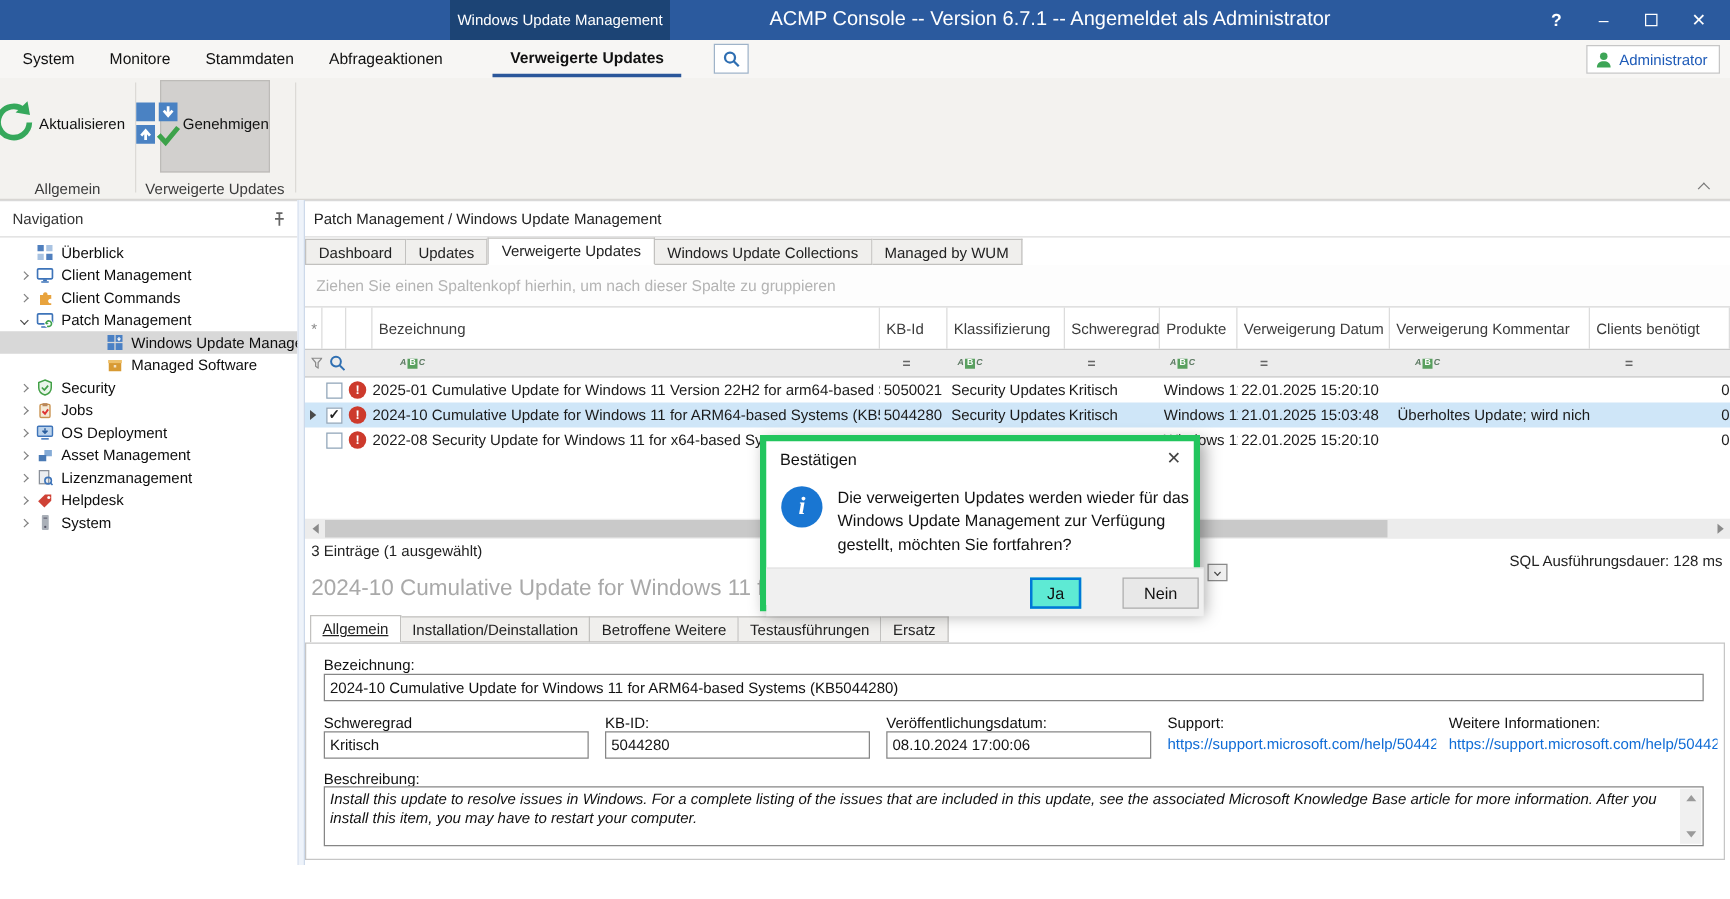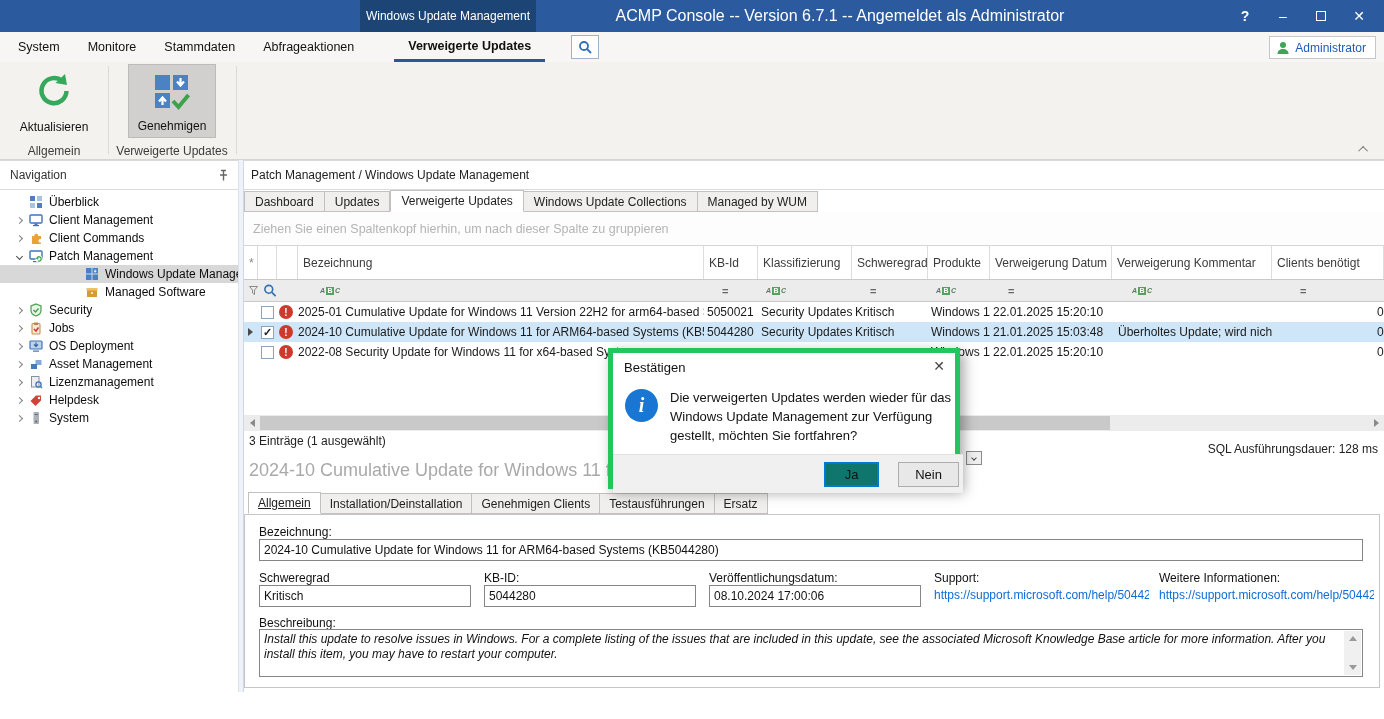--- a/index.html
+++ b/index.html
@@ -24,21 +24,21 @@
   .menu-item { padding:0 14px; display:flex; align-items:center; font-size:12.5px; color:#111; }
   .menu-item.active { font-weight:bold; margin-left:26px; border-bottom:3px solid #2b579a; padding-bottom:0; }
   .search-btn { width:28px; height:24px; margin:3px 0 0 26px; background:#fff; border:1px solid #9fb3c8;
                 display:flex; align-items:center; justify-content:center; }
   .admin-btn { position:absolute; right:8px; top:4px; height:23px; padding:0 9px 0 6px; background:#fff;
                border:1px solid #c6c6c6; display:flex; align-items:center; gap:5px; color:#1e5bb8; font-size:12px; }
 
   
   .ribbon { position:absolute; left:0; top:62px; width:1384px; height:98px; background:#f3f2ef;
             border-bottom:1px solid #d8d6d3; }
-  .rbtn { position:absolute; top:2px; width:92px; height:74px; display:flex; flex-direction:column;
+  .rbtn { position:absolute; top:2px; width:92px; height:74px; display:flex; flex-direction:row;
           align-items:center; justify-content:flex-end; padding-bottom:4px; }
   .rbtn .ric { flex:1; display:flex; align-items:center; justify-content:center; }
   .rbtn-label { font-size:12px; color:#111; }
   .rbtn.pressed { background:#d2d0ce; border:1px solid #bdbbb8; }
   .rgroup-label { position:absolute; top:80px; height:18px; display:flex; align-items:center;
                   justify-content:center; font-size:12px; color:#3c3c3c; }
   .rsep { position:absolute; top:4px; height:88px; width:1px; background:#dcdad6; }
   .ribbon-collapse { position:absolute; right:12px; top:80px; width:16px; height:14px;
                      display:flex; align-items:center; justify-content:center; }
   .chev-up { width:7px; height:7px; border-left:1.5px solid #777; border-top:1.5px solid #777;
@@ -148,21 +148,21 @@
   .dlg-title { position:absolute; left:11px; top:7px; font-size:13px; color:#111; }
   .dlg-close { position:absolute; right:10px; top:5px; font-size:14px; color:#444; }
   .dlg-icon { position:absolute; left:12px; top:36px; width:33px; height:33px; border-radius:50%;
               background:#1976d2; color:#fff; display:flex; align-items:center; justify-content:center;
               font-size:20px; font-weight:bold; font-family:"Liberation Serif",serif; font-style:italic; }
   .dlg-msg { position:absolute; left:57px; top:35px; width:292px; font-size:13px; line-height:19px; color:#111; }
   .dlg-strip { position:absolute; left:0; top:101px; width:350px; height:39px; background:#f0f0f0;
                border-top:1px solid #e2e2e2; }
   .dlg-btn { position:absolute; top:7px; height:25px; background:#e8e8e8; border:1px solid #adadad;
              display:flex; align-items:center; justify-content:center; font-size:13px; color:#111; }
-  .btn-ja { left:211px; width:55px; border:2px solid #0078d7; background:#0f766e; }
+  .btn-ja { left:211px; width:41px; border:2px solid #0078d7; background:#5eead4; }
   .btn-nein { left:285px; width:61px; }
 
   svg { display:block; }
 </style>
 </head>
 <body>
 
 <div id="app">
 
   <div class="titlebar">
@@ -557,21 +557,21 @@
     <div class="grid-status">3 Einträge (1 ausgewählt)</div>
     <div class="sql-status">SQL Ausführungsdauer: 128 ms</div>
     <div class="dd-stub">
         <span class="chev-d"></span>
       </div>
 
     <div class="detail-title">2024-10 Cumulative Update for Windows 11 for ARM64-based Systems (KB5044280)</div>
     <div class="dtabs">
       <div class="dtab active">Allgemein</div>
       <div class="dtab">Installation/Deinstallation</div>
-      <div class="dtab">Genehmigen Clients</div>
+      <div class="dtab">Betroffene Weitere</div>
       <div class="dtab">Testausführungen</div>
       <div class="dtab">Ersatz</div>
     </div>
     <div class="dpanel">
       <span class="flabel" style="left:14px; top:10px">Bezeichnung:</span>
       <input class="fld" style="left: 14px; top: 24px; width: 1104px;" value="2024-10 Cumulative Update for Windows 11 for ARM64-based Systems (KB5044280)">
       <span class="flabel" style="left:14px; top:56px">Schweregrad</span>
       <input class="fld" style="left: 14px; top: 70px; width: 212px;" value="Kritisch">
       <span class="flabel" style="left:239px; top:56px">KB-ID:</span>
       <input class="fld" style="left: 239px; top: 70px; width: 212px;" value="5044280">

